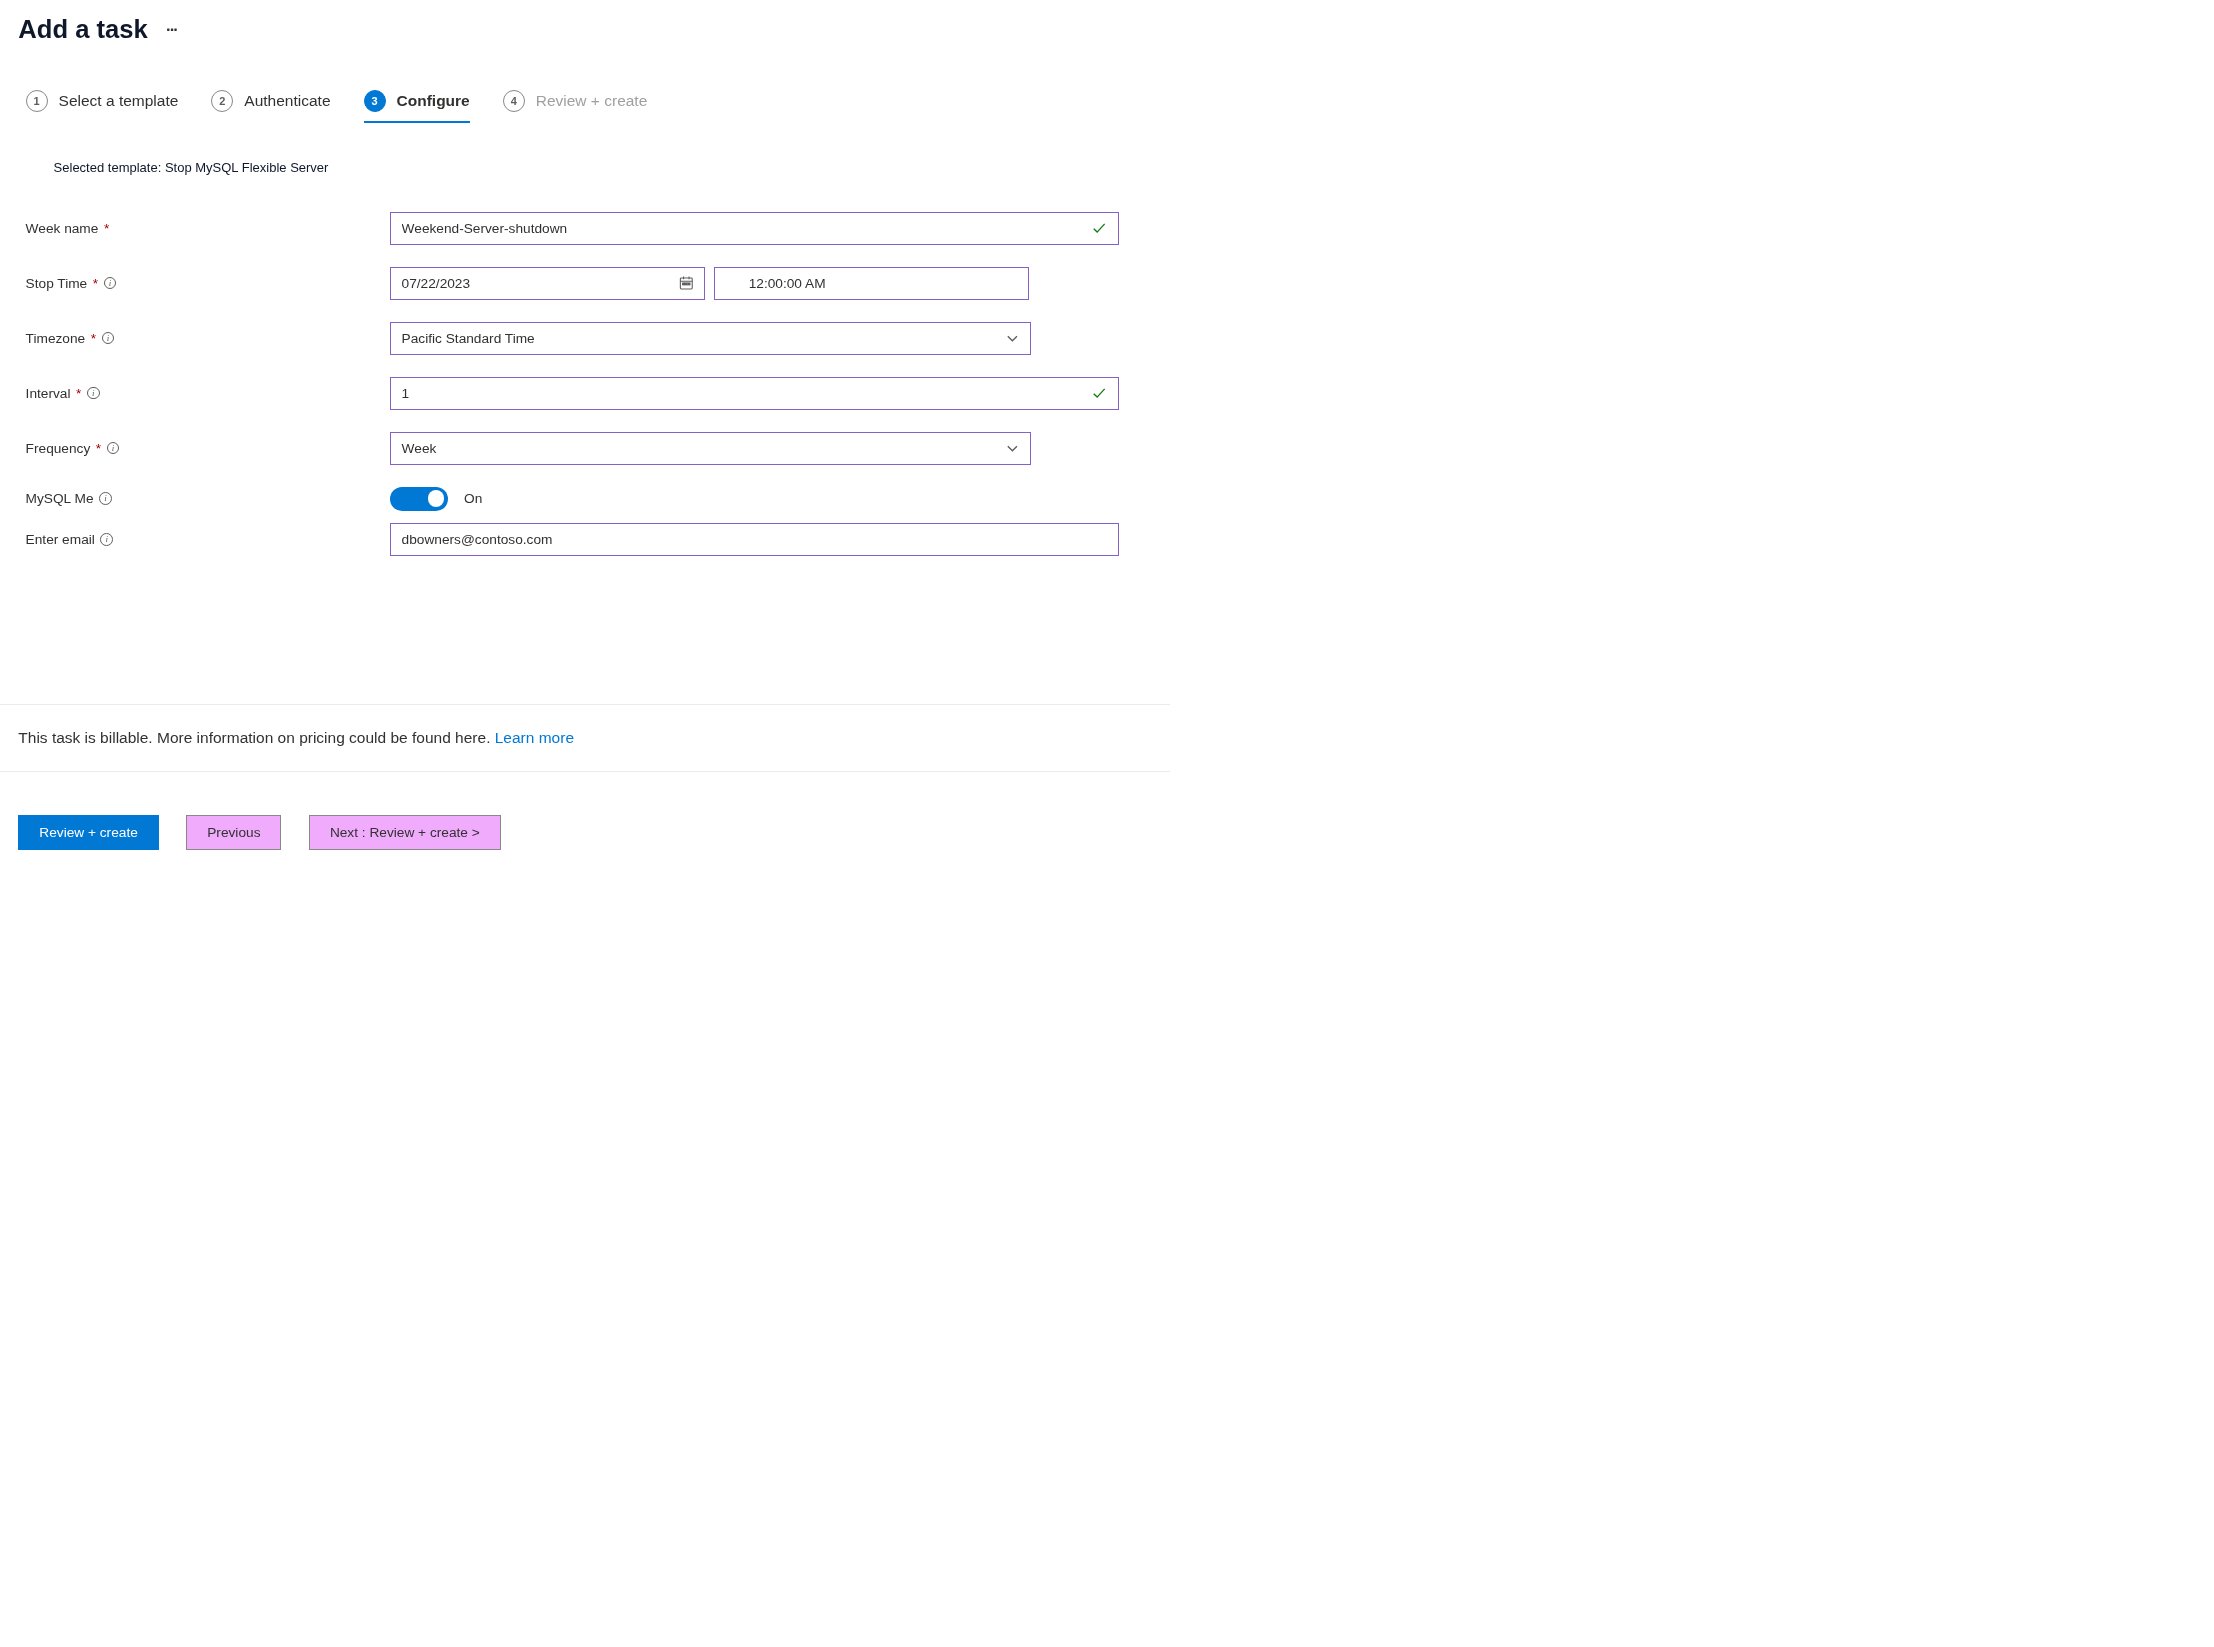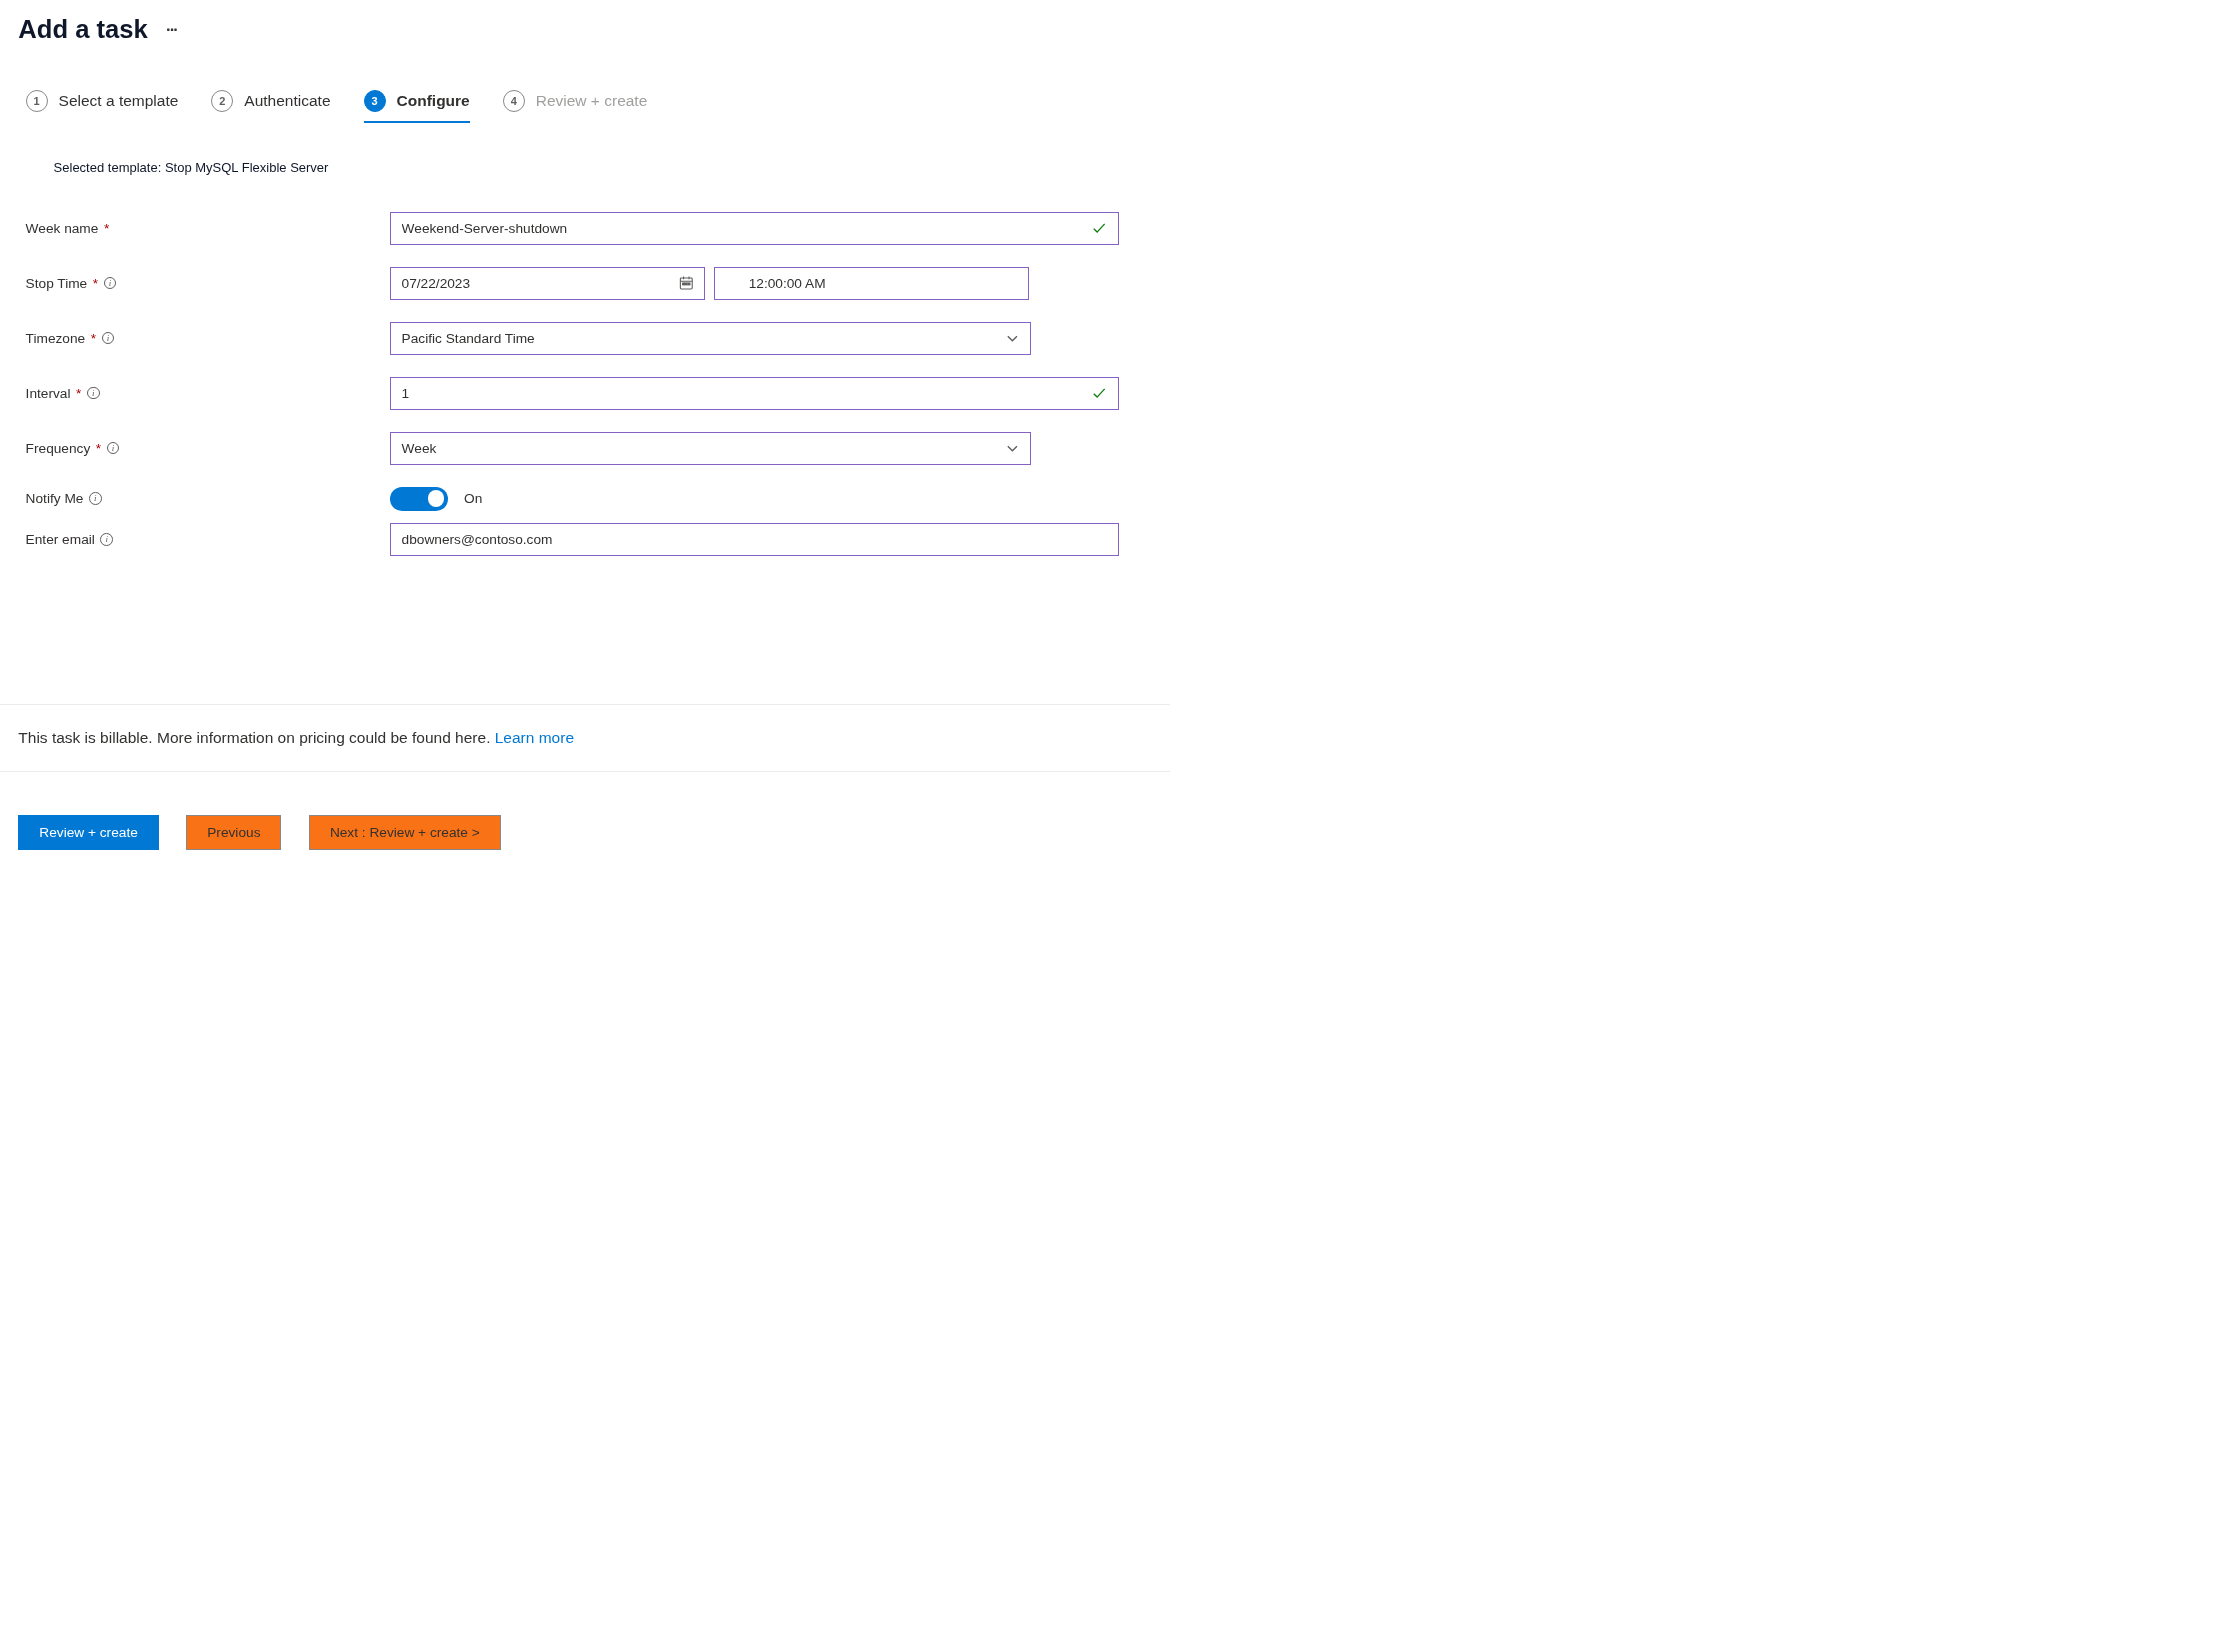--- a/index.html
+++ b/index.html
@@ -234,21 +234,21 @@
       left: 18.3px;
       top: 815px;
       display: flex;
       gap: 27.4px;
     }
     .btn {
       padding: 7.3px 20px;
       font-size: 13.7px;
       font-family: inherit;
       border: 0.9px solid #8a8886;
-      background: #f97316;
+      background: #f0abfc;
       color: #323130;
       cursor: pointer;
       height: 35px;
     }
     .btn-primary {
       background: #0078d4;
       color: #fff;
       border-color: #0078d4;
       font-weight: 400;
     }
@@ -369,21 +369,21 @@
         <span class="chevron-icon">
           <svg viewBox="0 0 14 14" fill="none" stroke="#605e5c" stroke-width="1.5">
               <polyline points="2,5 7,10 12,5"></polyline>
             </svg>
         </span>
       </div>
     </div>
 
     <div class="toggle-row">
       <div class="form-label">
-        <span>Notify Me</span>
+        <span>MySQL Me</span>
         <span class="info-icon">i</span>
       </div>
       <div class="toggle">
         <div class="toggle-knob"></div>
       </div>
       <span class="toggle-label">On</span>
     </div>
 
     <div class="form-row" style="margin-bottom:0;">
       <div class="form-label">

